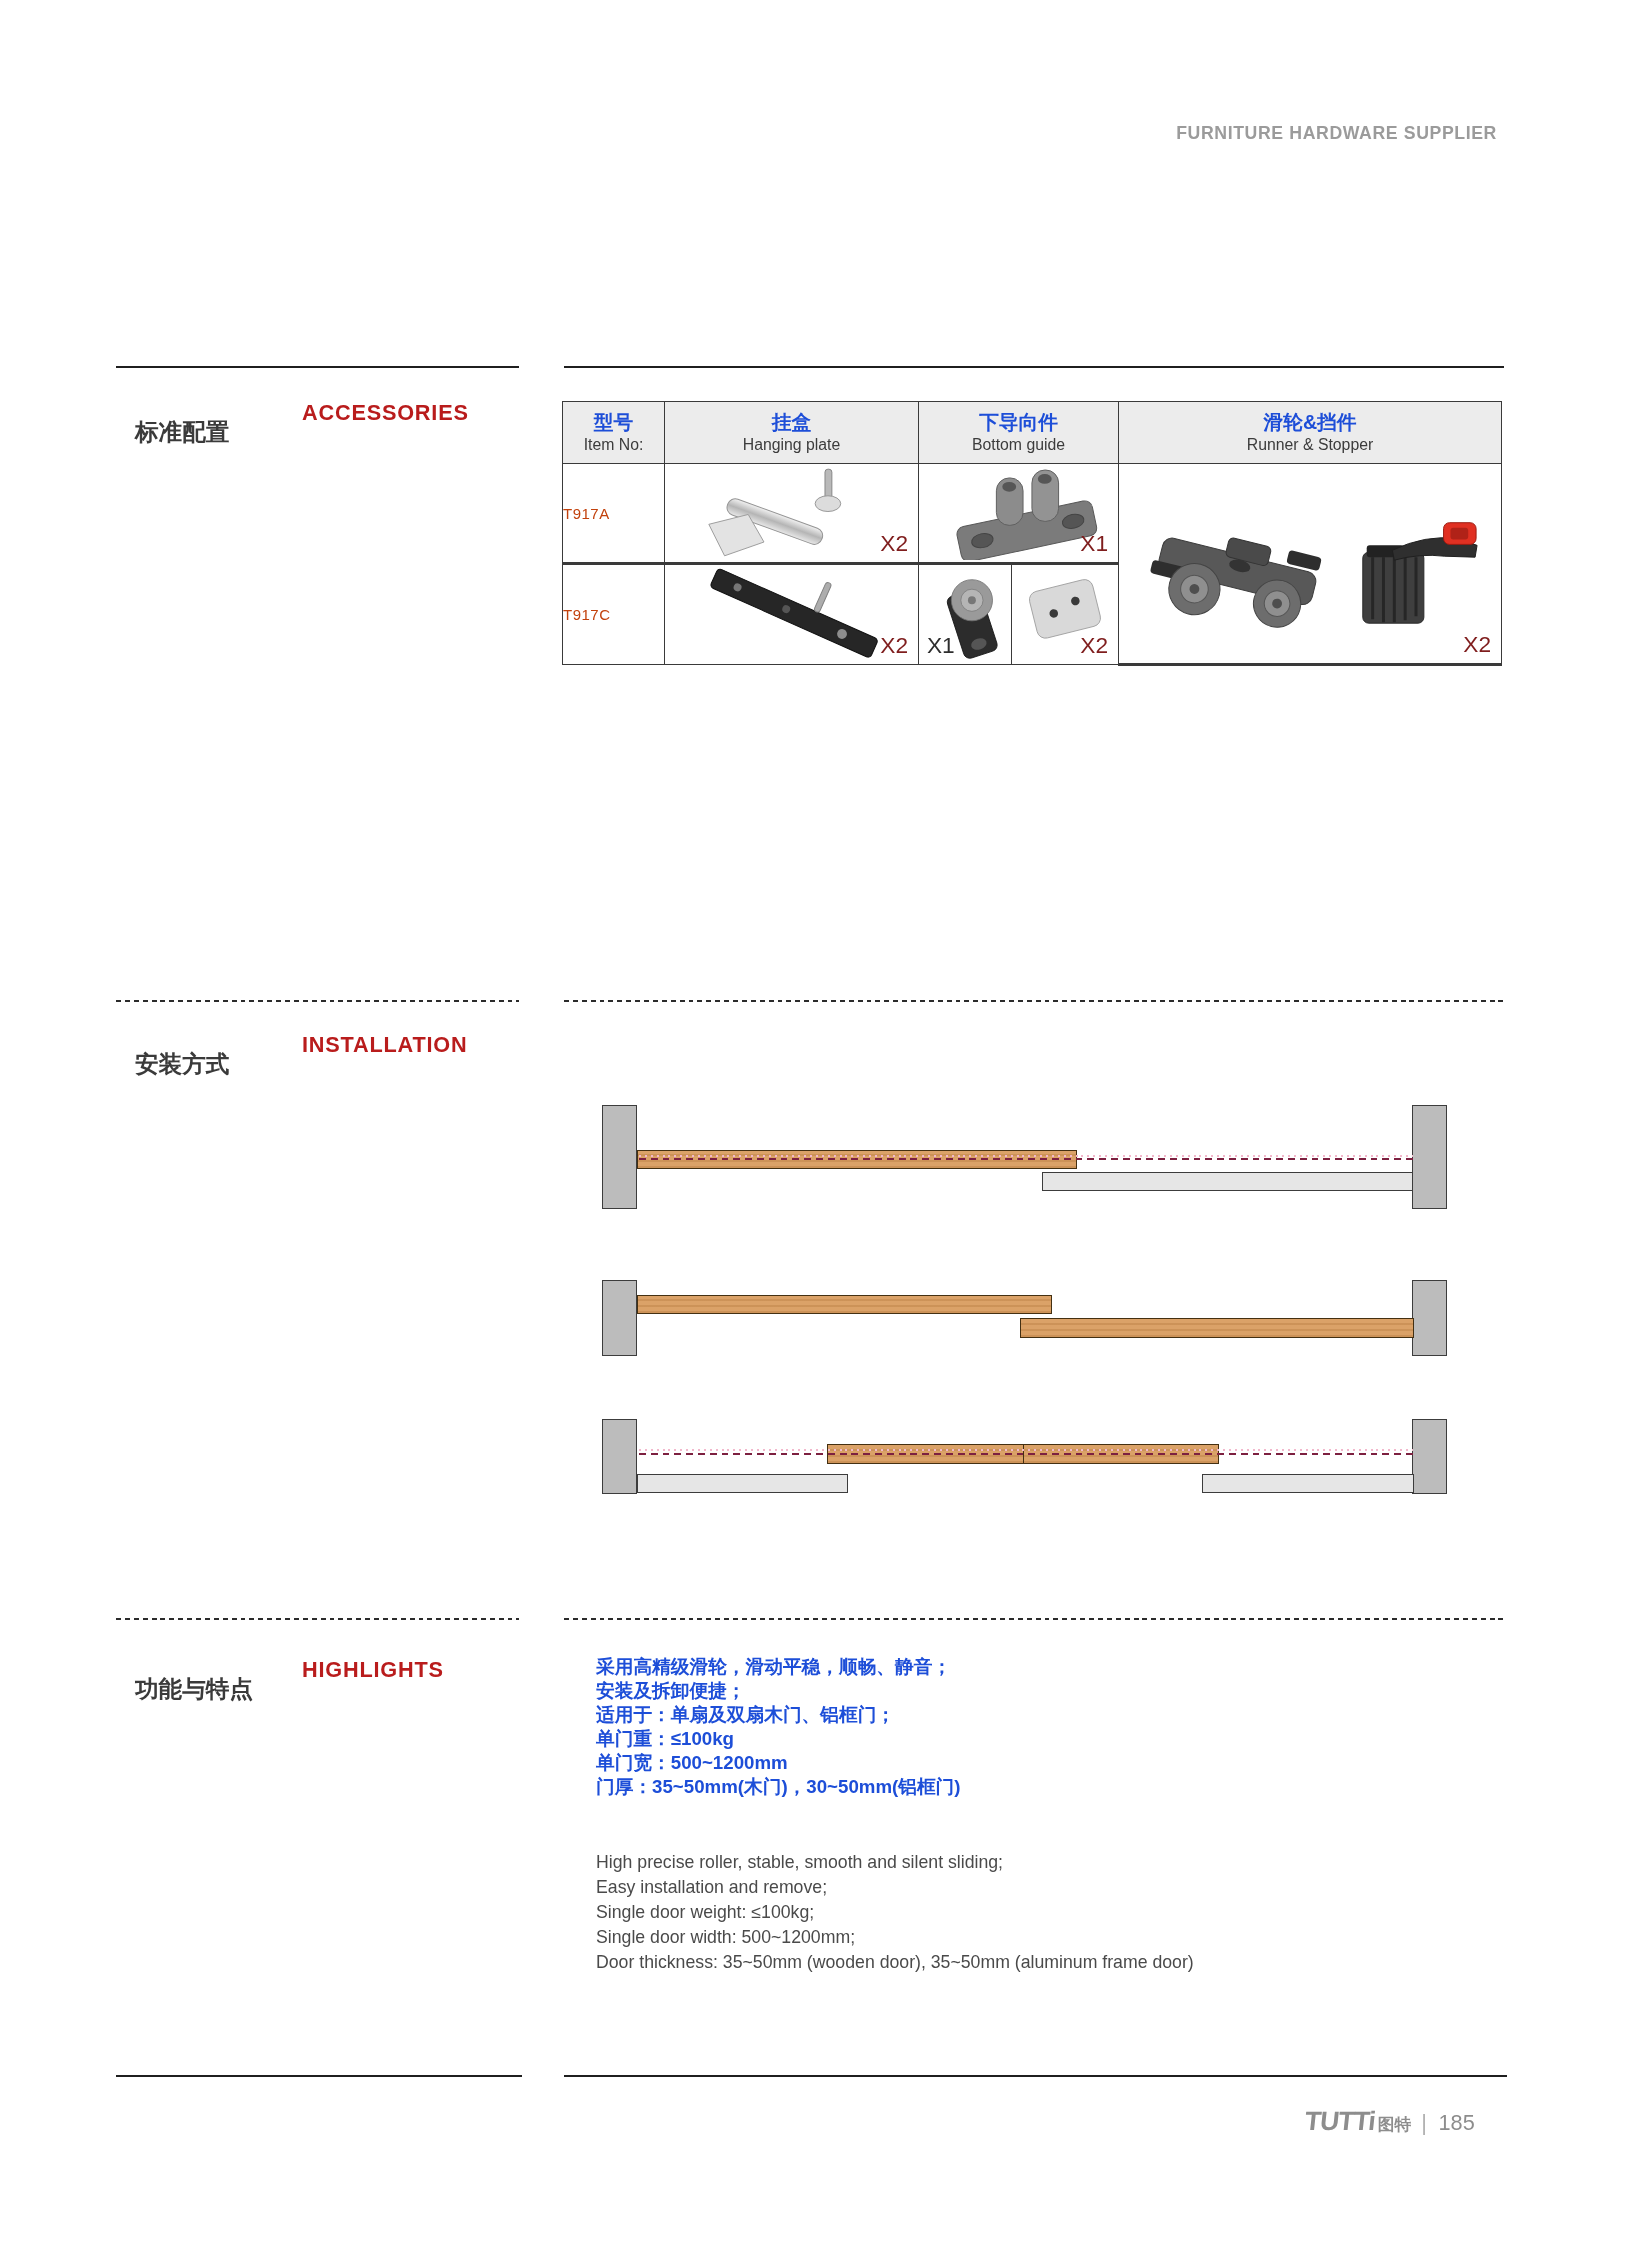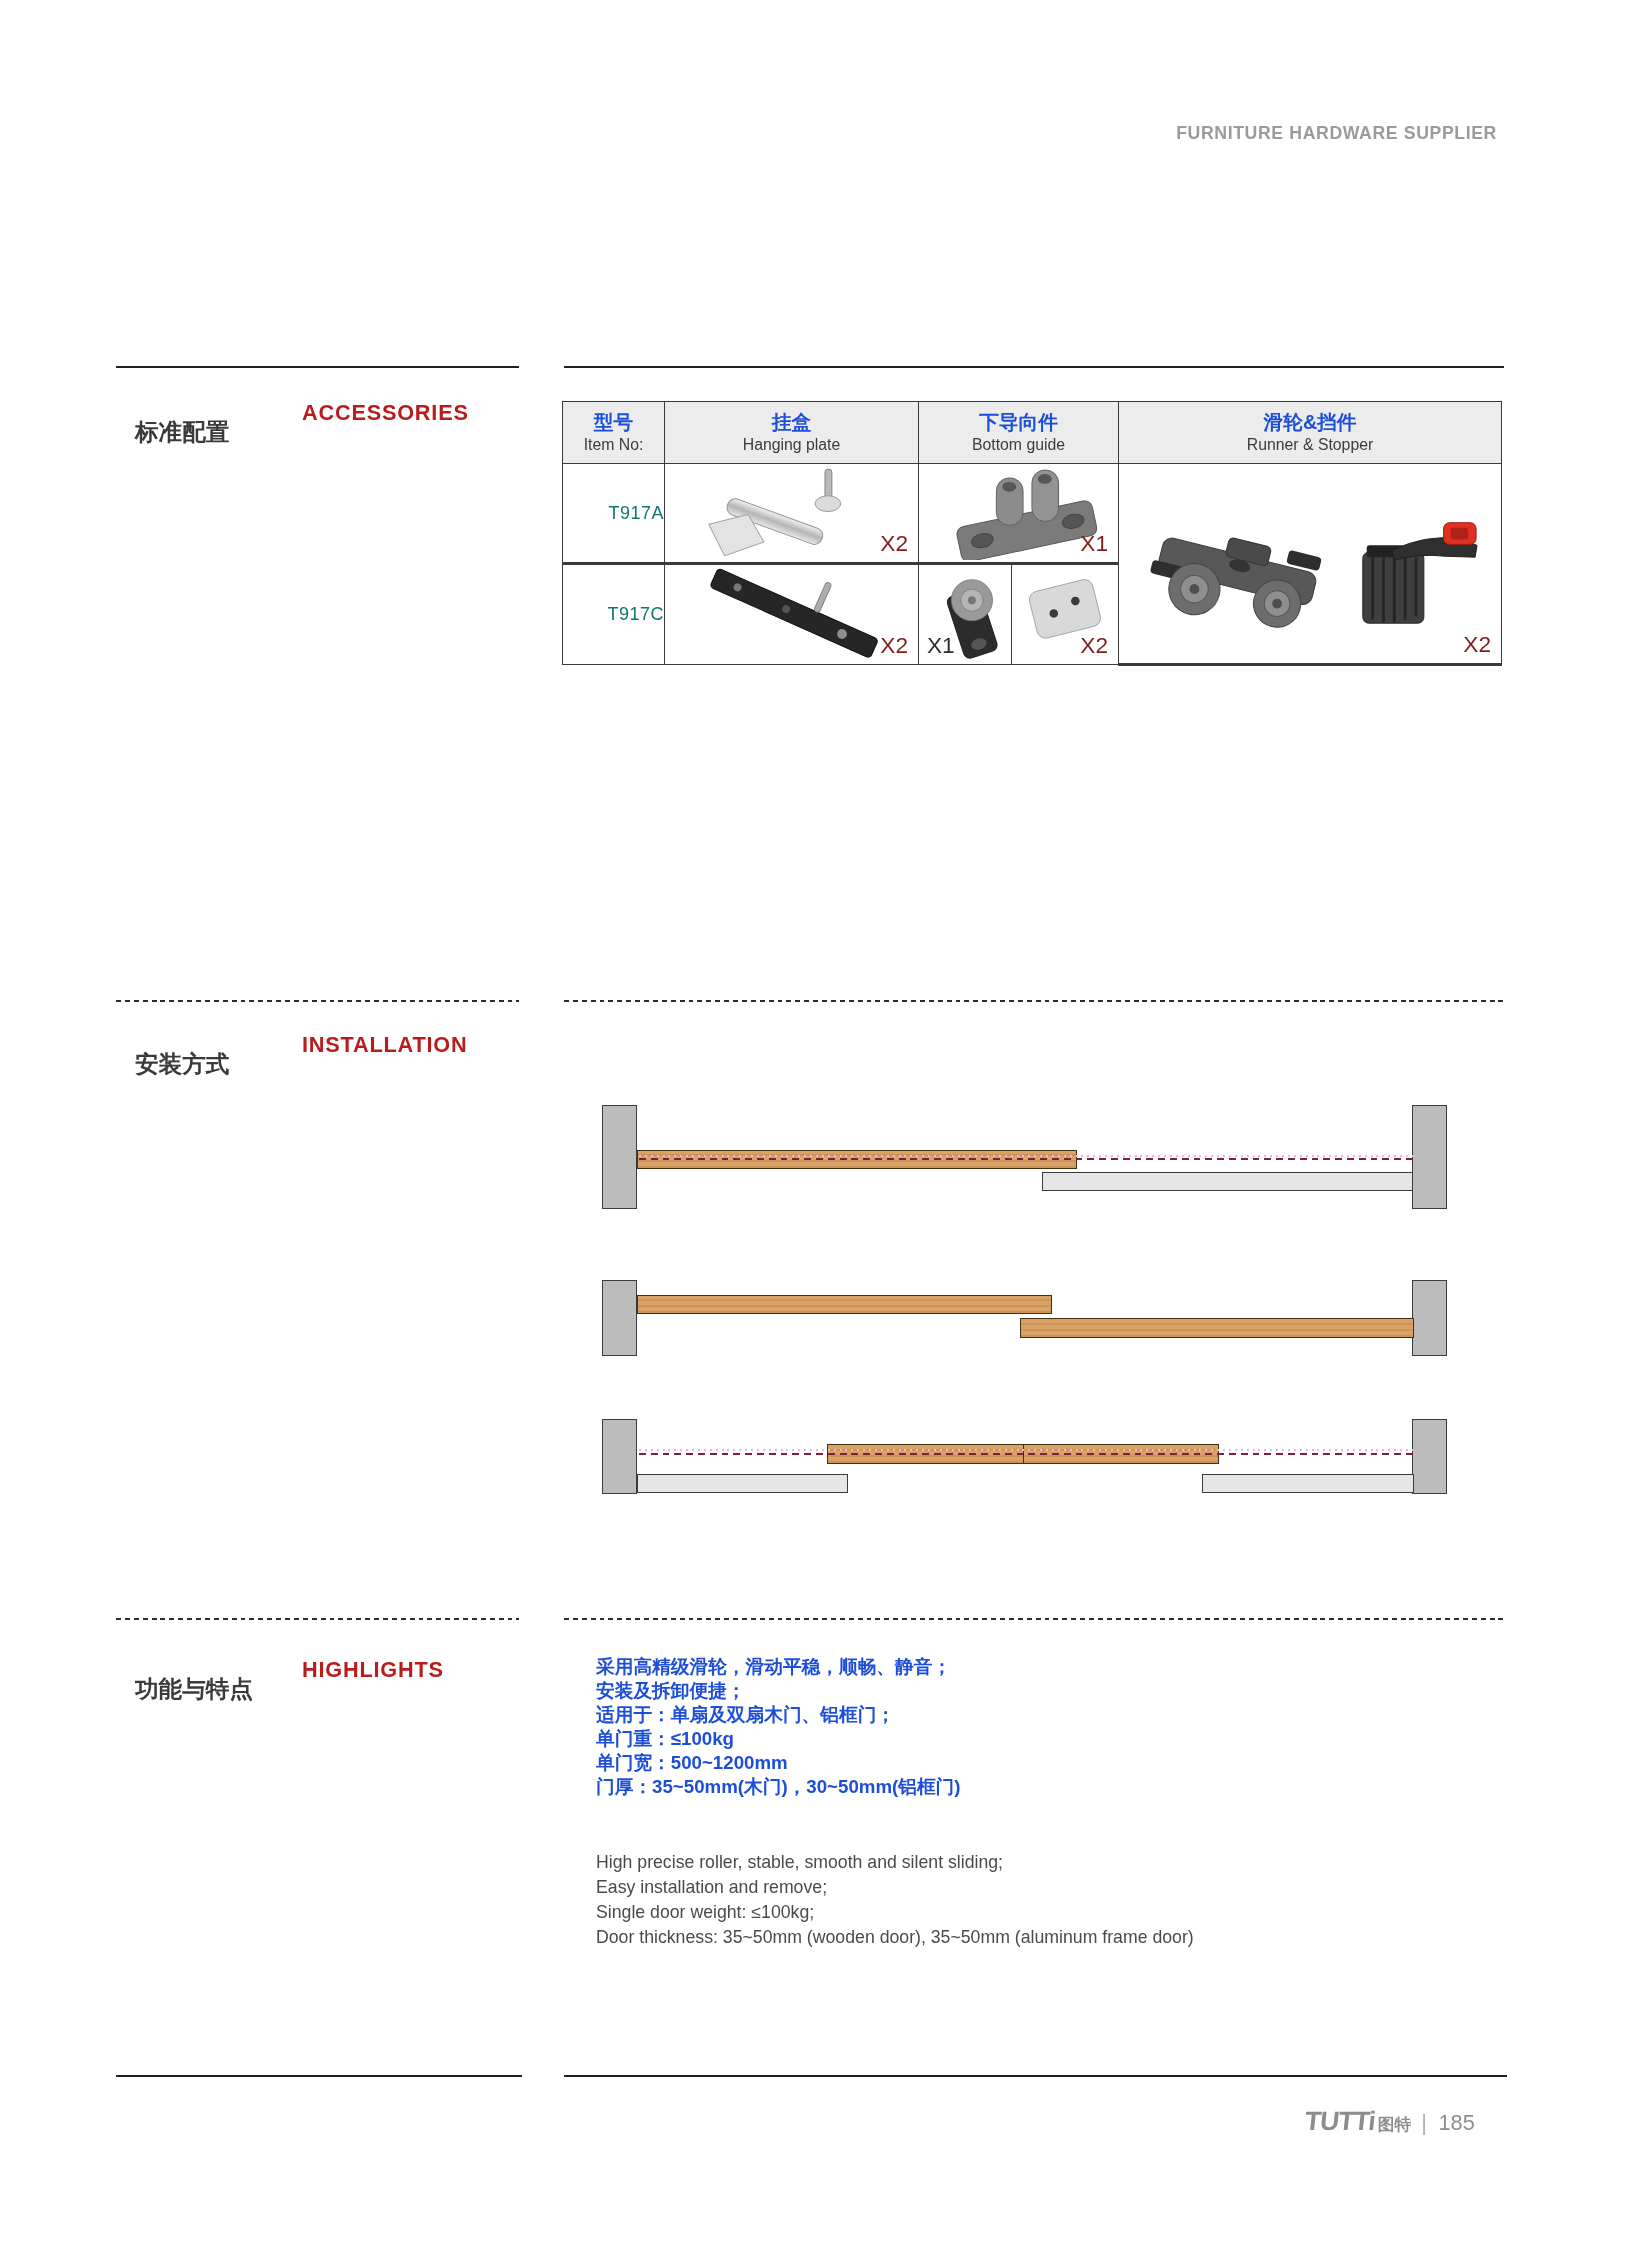--- a/index.html
+++ b/index.html
@@ -21,21 +21,21 @@
   .sec-title-en { position:absolute; left:302px; font-size:21.7px; color:#b91c1c; letter-spacing:0.8px; font-weight:bold; }
   
   .acc-table-wrap { position:absolute; left:562px; top:401px; width:940px; }
   table.acc { border-collapse:collapse; width:940px; table-layout:fixed; }
   table.acc th, table.acc td { border:1.5px solid #3a3a3a; padding:0; position:relative; overflow:hidden; }
   table.acc th { background:#ececec; height:61px; font-weight:normal; }
   .th-cn { display:block; font-size:19.7px; font-weight:bold; color:#1d4ed8; line-height:1.3; }
   .th-en { display:block; font-size:15.8px; color:#3c3c3c; line-height:1.2; }
   tr.row-a td { height:98px; border-bottom-width:3px; }
   tr.row-c td { height:99px; }
-  .item-no { font-size:18px; color:#0f766e; text-align:right; letter-spacing:0.5px; }
+  .item-no { font-size:15px; color:#c2410c; text-align:left; letter-spacing:0.5px; }
   .qty { position:absolute; bottom:4.9px; right:9.9px; font-size:22.7px; color:#7f1d1d; }
   .qty-left { position:absolute; bottom:4.9px; left:7.9px; font-size:22.7px; color:#2e2e2e; }
   .cell-img { position:absolute; }
   .runner-cell-inner { position:absolute; inset:0; }
   
   .pillar { position:absolute; width:35px; background:#bcbcbc; border:1.5px solid #3c3c3c; box-sizing:border-box; }
   .door-wood { position:absolute; background:#dba268; border:1.5px solid #443012; box-sizing:border-box; z-index:1;
     background-image:repeating-linear-gradient(0deg, rgba(160,100,40,.25) 0 2px, transparent 2px 5.9px); }
   .door-gray { position:absolute; background:#e6e6e6; border:1.5px solid #3c3c3c; box-sizing:border-box; z-index:1; }
   .gline-pink { position:absolute; height:2px; z-index:2;
@@ -239,20 +239,21 @@
     <div>适用于：单扇及双扇木门、铝框门；</div>
     <div>单门重：≤100kg</div>
     <div>单门宽：500~1200mm</div>
     <div>门厚：35~50mm(木门)，30~50mm(铝框门)</div>
   </div>
 
   <div class="hl-en">
     <div>High precise roller, stable, smooth and silent sliding;</div>
     <div>Easy installation and remove;</div>
     <div>Single door weight: ≤100kg;</div>
+    <div>Single door width: 500~1200mm;</div>
     <div>Door thickness: 35~50mm (wooden door), 35~50mm (aluminum frame door)</div>
   </div>
 
   <div class="hr-solid" style="left:116px; top:2075px; width:406px;"></div>
   <div class="hr-solid" style="left:564px; top:2075px; width:943px;"></div>
   <div class="footer-logo">
     <span class="tutti">TUTTi</span>
     <span class="tutti-cn">图特</span>
     <span class="logo-sep">|</span>
     <span class="pagenum">185</span>

